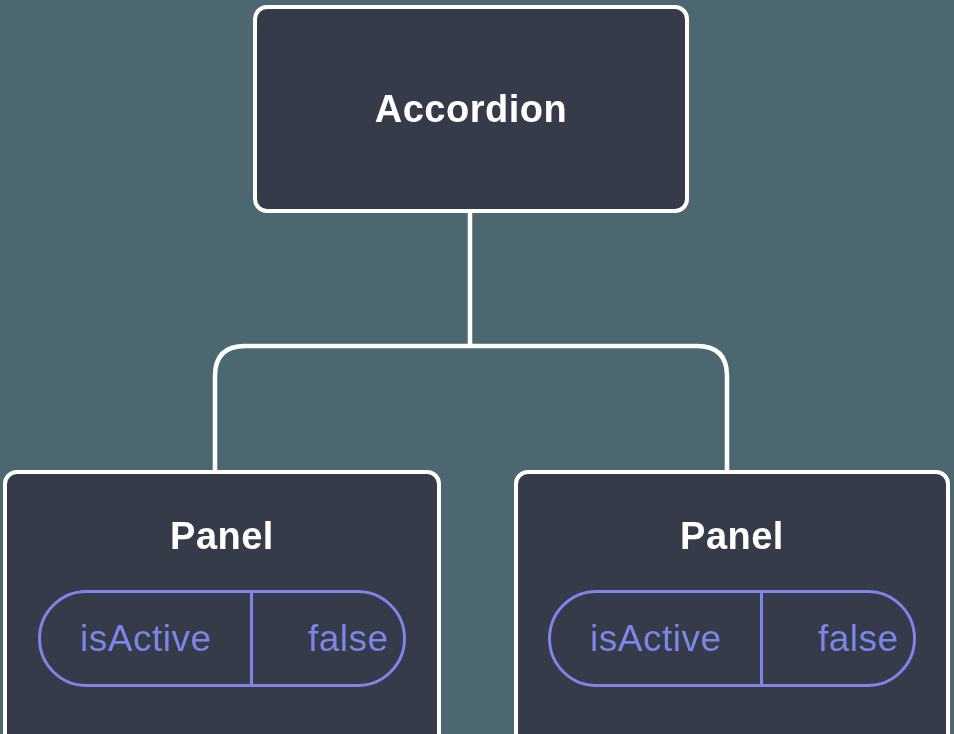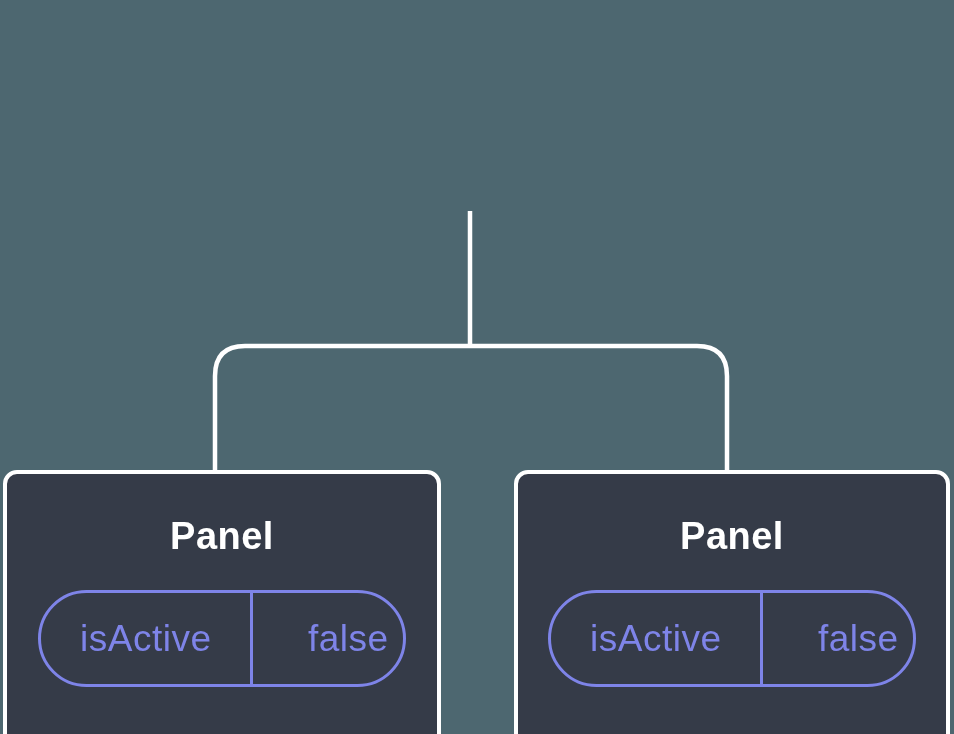--- a/index.html
+++ b/index.html
@@ -105,20 +105,23 @@
 </head>
 <body>
 
 <div class="canvas">
 
   <svg class="connectors" viewBox="0 0 954 734" xmlns="http://www.w3.org/2000/svg" aria-hidden="true">
     <path d="M 470 211 L 470 346"></path>
     <path d="M 215 472 L 215 376 Q 215 346 245 346 L 697 346 Q 727 346 727 376 L 727 472"></path>
   </svg>
 
+  <div class="node root-node">
+    <div class="node-title">Accordion</div>
+  </div>
 
   <div class="node panel-node panel-left">
     <div class="node-title">Panel</div>
     <div class="state-pill">
       <div class="state-key">isActive</div>
       <div class="state-value">false</div>
     </div>
   </div>
 
   <div class="node panel-node panel-right">

